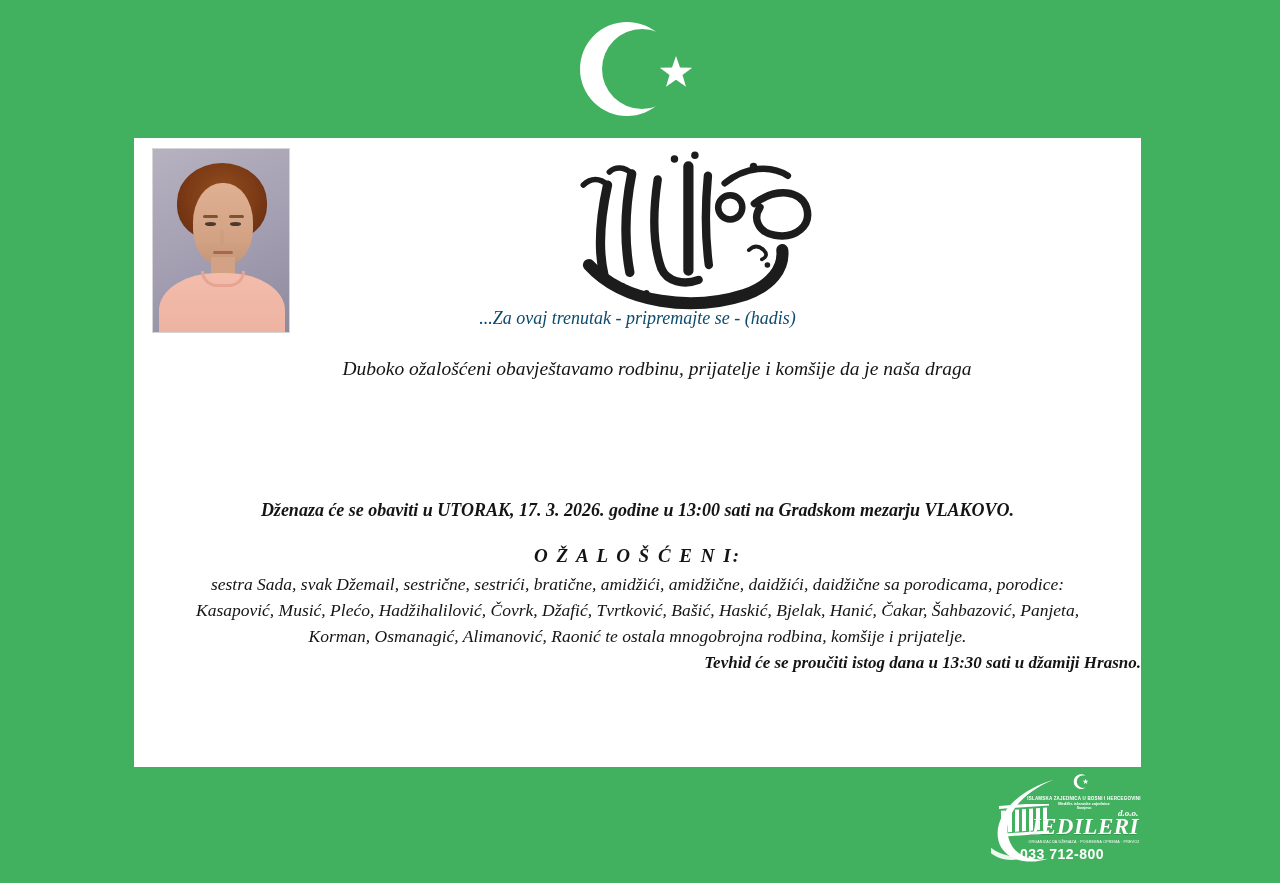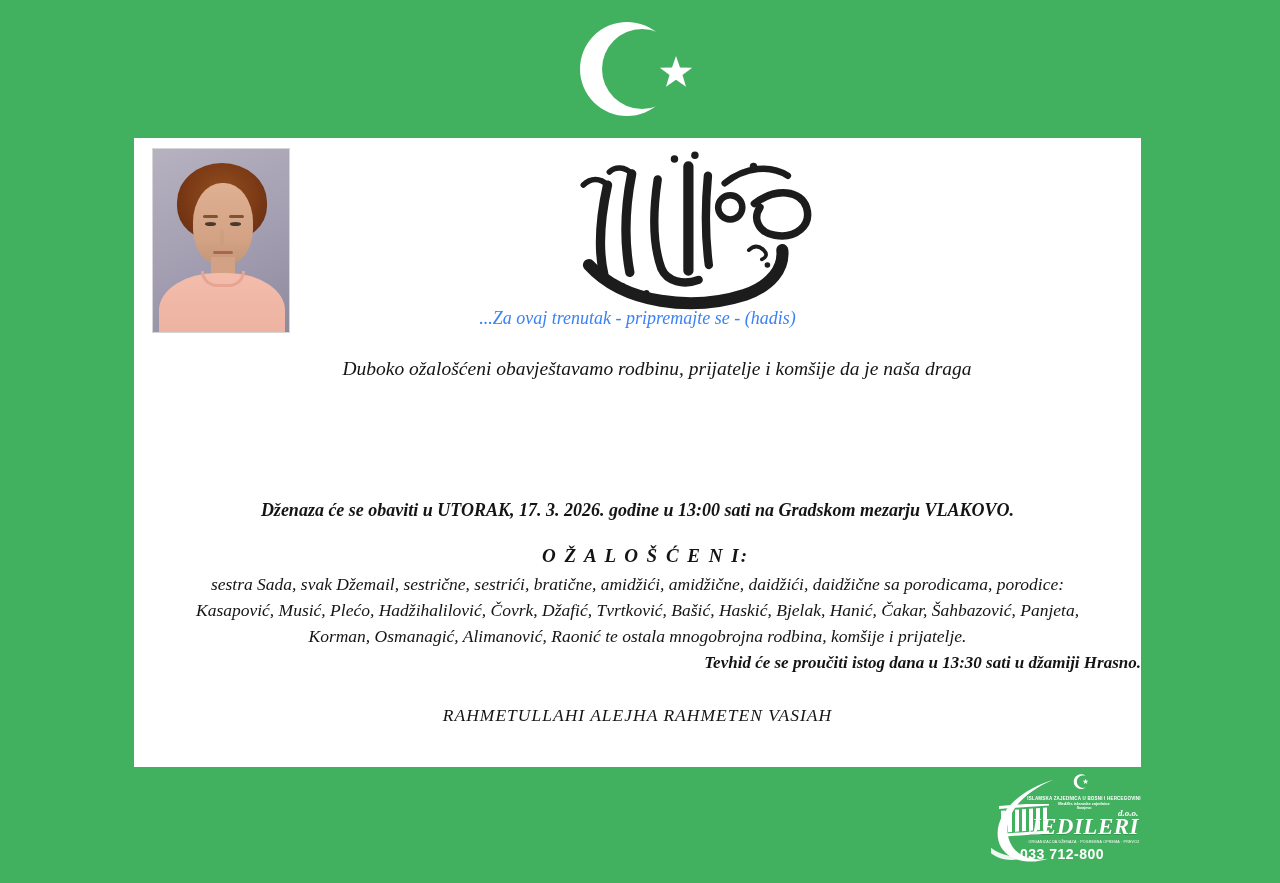--- a/index.html
+++ b/index.html
@@ -71,26 +71,26 @@
     background:transparent;border:3px solid #e6a593;border-top:none;border-radius:0 0 22px 22px;
   }
 
   
   .calligraphy{
     position:absolute;left:50%;top:8px;transform:translateX(-34%);
   }
 
   
   .line{position:absolute;left:0;width:100%;text-align:center;}
-  .hadith{top:170px;font-style:italic;font-size:18px;color:#3b82f6;}
+  .hadith{top:170px;font-style:italic;font-size:18px;color:#0c4a6e;}
   .intro{top:220px;font-style:italic;font-size:19.5px;padding-left:39px;}
   .name{top:254px;font-style:italic;font-weight:bold;font-size:35px;letter-spacing:.5px;}
   .death-line{top:315px;font-style:italic;font-size:18px;}
   .funeral-line{top:362px;font-style:italic;font-weight:bold;font-size:18px;}
-  .mourners-heading{top:407px;font-style:italic;font-weight:bold;font-size:19px;letter-spacing:2px;margin-left:8px;}
+  .mourners-heading{top:407px;font-style:italic;font-weight:bold;font-size:19px;letter-spacing:2px;}
   .mourners-1{top:436px;font-style:italic;font-size:17.5px;}
   .mourners-2{top:462px;font-style:italic;font-size:17.5px;}
   .mourners-3{top:488px;font-style:italic;font-size:17.5px;}
   .tevhid{top:515px;font-style:italic;font-weight:bold;font-size:17px;text-align:right;}
   .closing{top:567px;font-style:italic;font-size:17.5px;letter-spacing:1px;}
 
   
   .logo{
     position:absolute;left:980px;top:772px;width:200px;height:100px;color:#ffffff;
   }
@@ -179,21 +179,20 @@
     </svg>
 
     <div class="line hadith">...Za ovaj trenutak - pripremajte se - (hadis)</div>
     <div class="line intro">Duboko ožalošćeni obavještavamo rodbinu, prijatelje i komšije da je naša draga</div>
     <div class="line funeral-line">Dženaza će se obaviti u UTORAK, 17. 3. 2026. godine u 13:00 sati na Gradskom mezarju VLAKOVO.</div>
     <div class="line mourners-heading">O Ž A L O Š Ć E N I:</div>
     <div class="line mourners-1">sestra Sada, svak Džemail, sestrične, sestrići, bratične, amidžići, amidžične, daidžići, daidžične sa porodicama, porodice:</div>
     <div class="line mourners-2">Kasapović, Musić, Plećo, Hadžihalilović, Čovrk, Džafić, Tvrtković, Bašić, Haskić, Bjelak, Hanić, Čakar, Šahbazović, Panjeta,</div>
     <div class="line mourners-3">Korman, Osmanagić, Alimanović, Raonić te ostala mnogobrojna rodbina, komšije i prijatelje.</div>
     <div class="line tevhid">Tevhid će se proučiti istog dana u 13:30 sati u džamiji Hrasno.</div>
-    <div class="line closing">RAHMETULLAHI ALEJHA RAHMETEN VASIAH</div>
   </div>
 
   <div class="logo">
     <svg class="swoosh" viewBox="0 0 100 100" width="92" height="92">
       <path fill="#ffffff" d="M80,4 C40,16 14,44 20,70 C25,90 50,98 74,90
         C50,94 32,82 30,62 C28,38 50,16 80,4 Z"></path>
       <path fill="#ffffff" d="M12,78 C22,86 40,90 52,87 C38,94 22,92 12,84 Z" opacity="0.9"></path>
     </svg>
     <svg class="building" viewBox="0 0 54 38" width="54" height="38">
       <g fill="#ffffff" transform="skewY(-4)">

